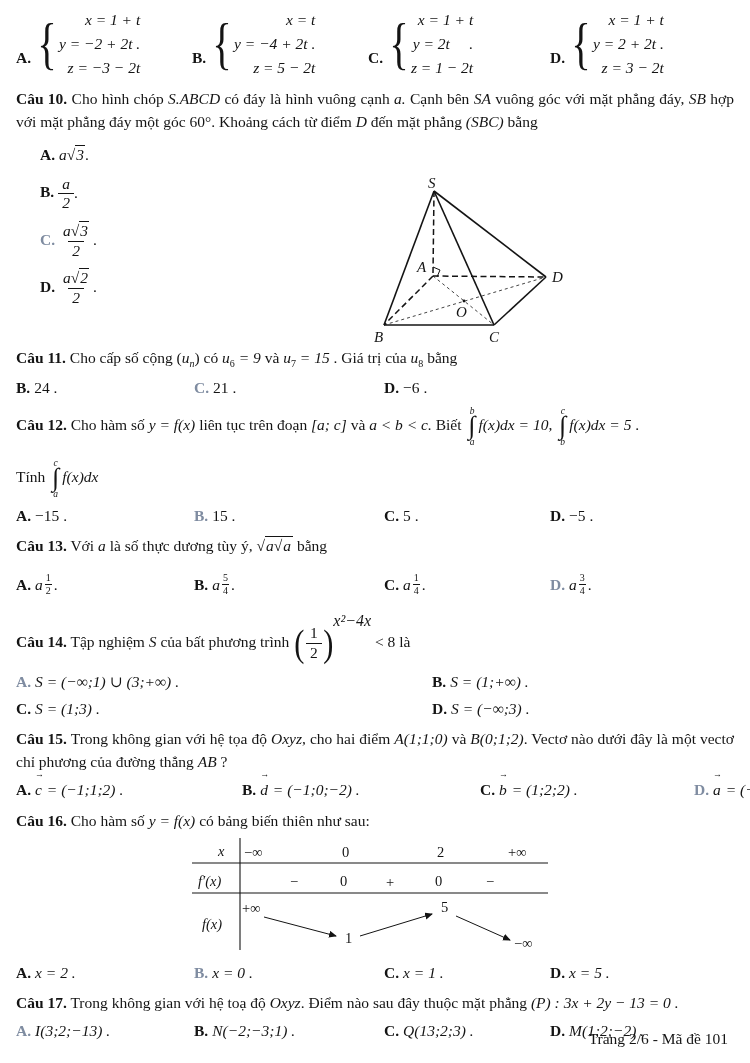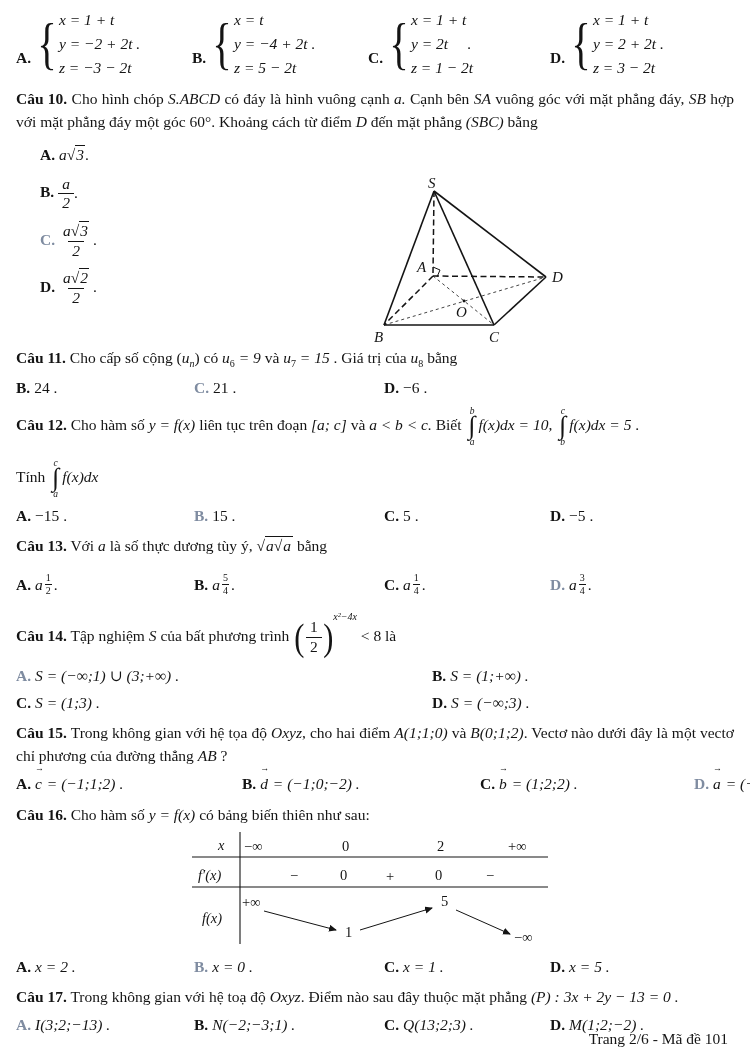--- a/index.html
+++ b/index.html
@@ -16,40 +16,40 @@
   .row4{display:grid;grid-template-columns:178px 190px 166px 1fr;margin-top:5px;}
   .row2{display:grid;grid-template-columns:372px 1fr;margin-top:3px;gap:44px;}
   .opt{white-space:nowrap;line-height:1.5;}
   .lbl{font-weight:bold;margin-right:4px;}
   .hl > .lbl{color:var(--ans,#7f8ca1);}
   
   .sysrow{display:grid;grid-template-columns:176px 176px 182px 1fr;align-items:start;margin-top:2px;}
   .sys{display:inline-flex;align-items:center;}
   .syslbl{font-weight:bold;margin-right:2px;align-self:center;}
   .brace{font-size:58px;font-weight:400;line-height:0.95;display:inline-block;transform:scaleX(0.7);margin-right:-2px;}
-  .eqs{display:inline-flex;flex-direction:column;}
+  .eqs{display:inline-flex;flex-direction:column;text-align:right;}
   .eq{font-style:italic;line-height:1.55;white-space:pre;}
   
   .frac{display:inline-flex;flex-direction:column;align-items:center;vertical-align:middle;line-height:1.2;font-style:italic;}
   .frac .num{padding:0 4px;}
   .frac .den{border-top:1.3px solid #141414;padding:0 4px;}
   
   .rsign{font-style:normal;}
   .rad{border-top:1.3px solid #141414;padding:0 1px;font-style:italic;}
   
   .supfrac{display:inline-flex;flex-direction:column;align-items:center;font-size:10px;line-height:1.2;vertical-align:9px;margin:0 2px;font-style:normal;}
   .supfrac .d{border-top:1px solid #141414;padding:0 1px;}
   .supfrac .n{padding:0 1px;}
   
   .bint{display:inline-flex;flex-direction:column;align-items:center;line-height:1;vertical-align:middle;margin:0 3px;}
   .bint .t,.bint .b{font-size:9.5px;font-style:italic;line-height:1.1;}
   .bint .g{font-size:26px;line-height:0.8;}
   
   .bp{font-size:38px;font-weight:400;vertical-align:middle;line-height:0;font-style:normal;display:inline-block;transform:scaleX(0.8);}
-  .bexp{font-size:10px;font-style:italic;vertical-align:21px;margin-left:-1px;}
+  .bexp{font-size:16px;font-style:italic;vertical-align:21px;margin-left:-1px;}
   
   .vec{position:relative;display:inline-block;font-style:italic;margin-right:1px;}
   .vec::after{content:"→";position:absolute;left:0;top:-10px;font-size:9px;font-style:normal;}
   
   .q10wrap{position:relative;min-height:196px;}
   .q10opts > .opt{margin-top:9px;}
   .pyr{position:absolute;left:352px;top:34px;}
   .flab{font-family:"Liberation Serif",serif;font-style:italic;font-size:15px;fill:#141414;}
   .sl{stroke:#141414;stroke-width:1.6;}
   .dl{stroke:#141414;stroke-width:1.5;stroke-dasharray:6 3.5;}

